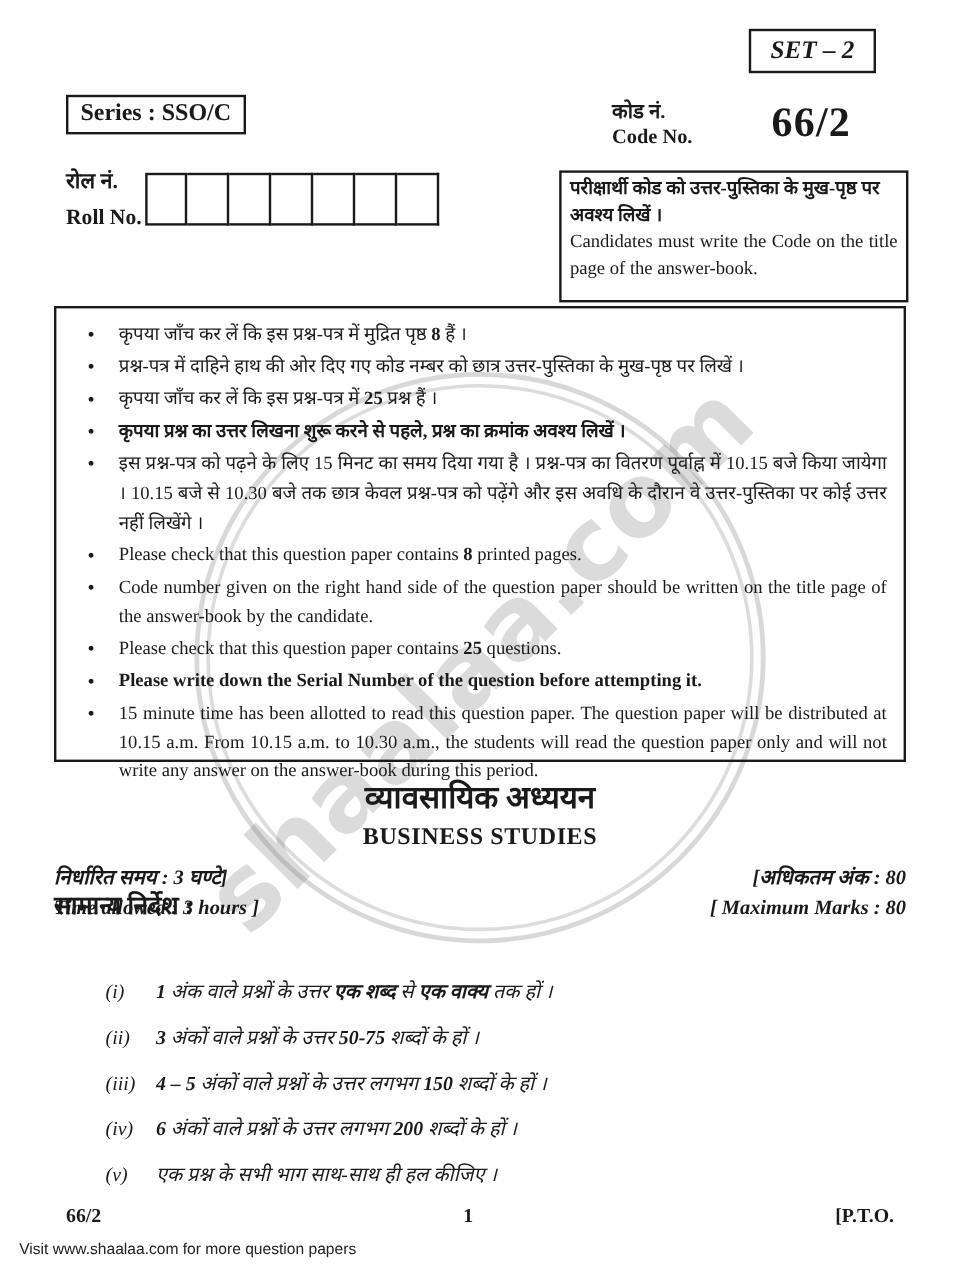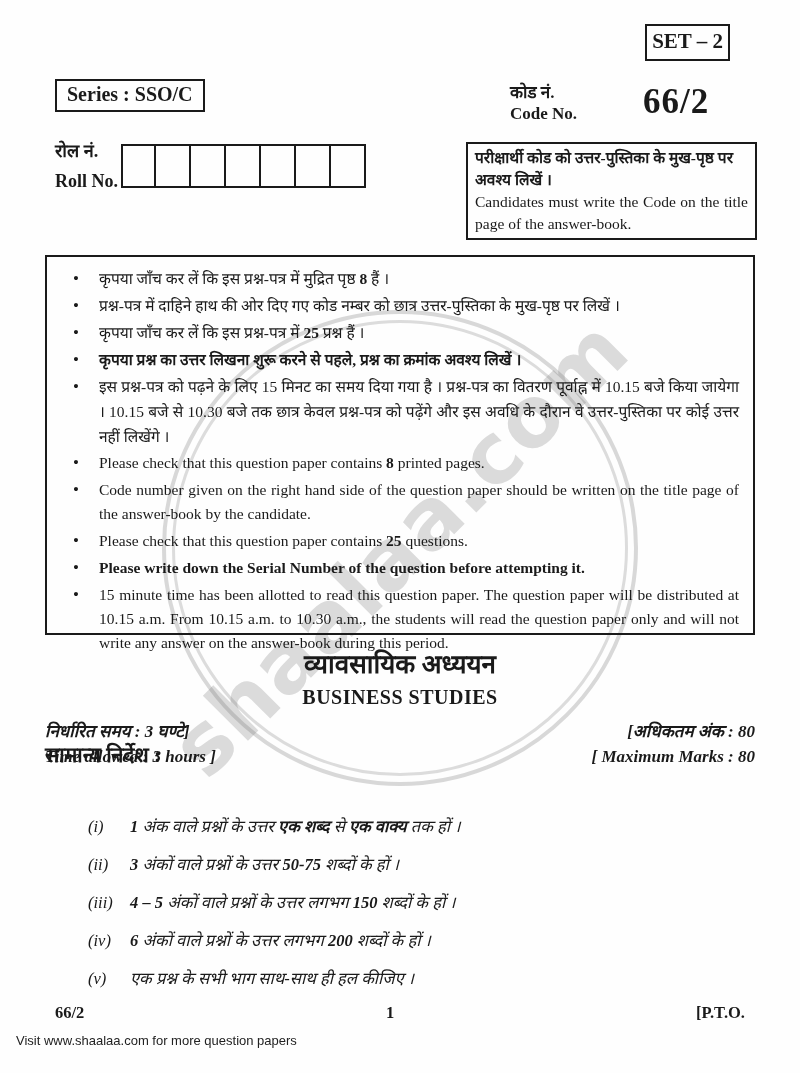--- a/index.html
+++ b/index.html
@@ -25,39 +25,39 @@
   .watermark-text {
     transform:rotate(-45deg); white-space:nowrap;
     font-family:"DejaVu Sans",sans-serif; font-size:84px; font-weight:bold;
     color:rgba(110,110,110,0.24); letter-spacing:1px;
   }
   .content { position:relative; z-index:1; }
 
   
   .set-box {
     position:absolute; top:24px; right:70px;
-    border:2px solid #1a1a1a; padding:3px 5px 5px;
-    font-weight:bold; font-size:21px; background:transparent;
+    border:2px solid #1a1a1a; padding:3px 16px 5px;
+    font-weight:bold; font-size:21px; background:transparent;font-style:italic;
   }
   .series-box {
     position:absolute; top:79px; left:55px;
     border:2px solid #1a1a1a; padding:2px 10px 4px;
     font-weight:bold; font-size:20px;text-align:center;
   }
   .code-labels { position:absolute; top:82px; left:510px; font-weight:bold; font-size:17px; line-height:21px; }
   .code-value { position:absolute; top:82px; left:643px; font-weight:bold; font-size:35px; letter-spacing:1px; }
 
   .roll-labels { position:absolute; top:136px; left:55px; font-weight:bold; font-size:18px; line-height:30px; }
   .roll-grid { position:absolute; top:144px; left:121px; display:flex; }
   .roll-cell { width:35px; height:44px; border:2px solid #1a1a1a; border-left:none; background:transparent; }
   .roll-cell:first-child { border-left:2px solid #1a1a1a; }
 
   .code-notice-box {
     position:absolute; top:142px; left:466px; width:291px;
-    border:2px solid #1a1a1a; padding:3px 7px 3px; font-size:15.5px; line-height:22px;
+    border:2px solid #1a1a1a; padding:3px 7px 15px; font-size:15.5px; line-height:22px;
   }
   .code-notice-hi { font-weight:bold; }
   .code-notice-en { text-align:justify; }
 
   
   .notice-box {
     position:absolute; top:255px; left:45px; width:710px; height:380px;
     border:2px solid #1a1a1a; padding:9px 14px 6px 10px;
   }
   .notice-list { list-style:none; }

